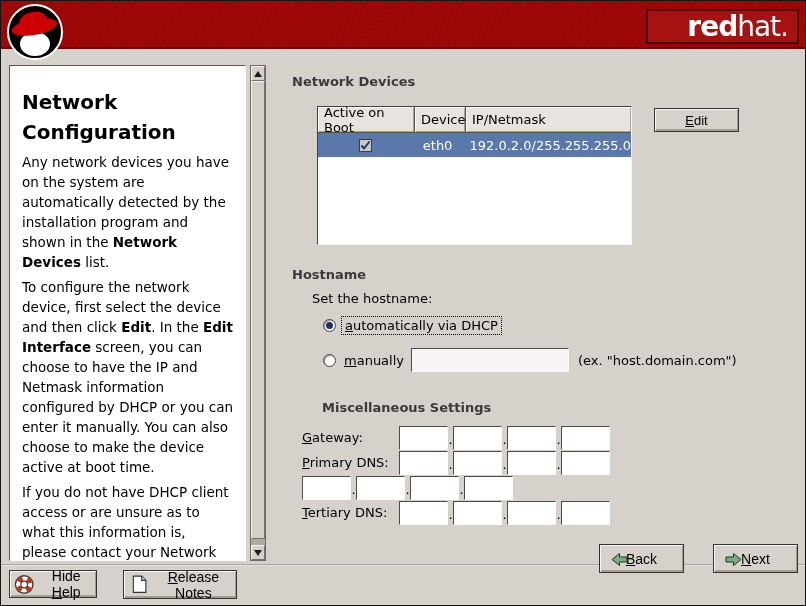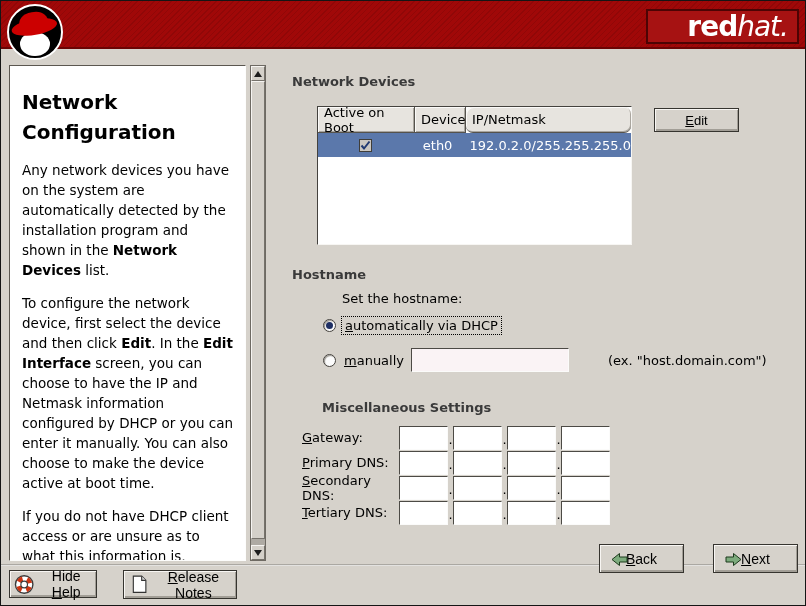--- a/index.html
+++ b/index.html
@@ -17,58 +17,58 @@
     border-bottom:2px solid #6b0404;
   }
   .shadowman { position:absolute; left:5px; top:2px; z-index:5; }
   .wordmark {
     position:absolute; right:6px; top:8px; width:153px; height:35px;
     background:#a61212; border:2px solid #4c0404;
     display:flex; align-items:center; justify-content:flex-end; padding-right:9px;
     color:#fff; font-size:28px; letter-spacing:-1px; line-height:1;
   }
   .wordmark .wm-bold { font-weight:bold; }
-  .wordmark .wm-light { font-weight:normal;font-style:italic; }
+  .wordmark .wm-light { font-weight:normal; }
   
   .help-panel {
     position:absolute; left:8px; top:64px; width:237px; height:496px;
     background:#fff; overflow:hidden; padding:6px 12px;
     border:1px solid; border-color:#5b5750 #fdfdfc #fdfdfc #5b5750;
   }
   .help-panel h1 { font-size:20px; line-height:30px; margin-top:15px; font-weight:bold; }
-  .help-panel p { font-size:13.5px; line-height:20px; margin-top:13px; }
+  .help-panel p { font-size:13.5px; line-height:20px; margin-top:5px; }
   .scrollbar {
     position:absolute; left:249px; top:64px; width:16px; height:496px;
     background:#aeaaa3; border:1px solid #6e6a63;
   }
   .sb-btn { position:absolute; left:0; width:14px; height:15px; background:#d4d0c9;
     border:1px solid; border-color:#f6f4f1 #76726b #76726b #f6f4f1;
     display:flex; align-items:center; justify-content:center; }
   .sb-btn.up { top:0; }
   .sb-btn.down { bottom:0; }
   .tri-up { width:0; height:0; border-left:4px solid transparent; border-right:4px solid transparent; border-bottom:6px solid #1d1d1d; }
   .tri-down { width:0; height:0; border-left:4px solid transparent; border-right:4px solid transparent; border-top:6px solid #1d1d1d; }
   .sb-thumb { position:absolute; left:0; top:15px; width:14px; height:458px; background:#d4d0c9;
     border:1px solid; border-color:#f6f4f1 #76726b #76726b #f6f4f1; }
   
   .section-label { position:absolute; font-size:13px; font-weight:bold; color:#3a3a3a; }
-  .plain-label { position:absolute; font-size:13px; color:#000;margin-left:30px; }
+  .plain-label { position:absolute; font-size:13px; color:#000; }
   
   .devices-table {
     position:absolute; left:316px; top:105px; width:315px; height:139px; background:#fff;
     border:1px solid; border-color:#44423e #f7f6f3 #f7f6f3 #44423e;
   }
   .thead { display:flex; height:26px; }
   .th {
     background:#e7e4df; font-size:13px; display:flex; align-items:center; padding-left:6px;
     border-right:1px solid #55524c; border-bottom:1px solid #55524c;
     box-shadow:inset 1px 1px 0 #fbfaf8, inset -1px -1px 0 #aaa69f;
   }
   .th:last-child { border-right:none; }
-  .col1 { width:97px; } .col2 { width:51px; } .col3 { flex:1;border-radius:7px; }
+  .col1 { width:97px; } .col2 { width:51px; } .col3 { flex:1; }
   .trow { display:flex; height:24px; background:#5b78ab; color:#fff; font-size:13px; align-items:center; }
   .trow .cell { display:flex; align-items:center; }
   .trow .c1 { width:97px; justify-content:center; }
   .trow .c2 { width:51px; justify-content:center;text-align:right; }
   .trow .c3 { flex:1; padding-left:7px; }
   .checkbox {
     width:13px; height:13px; background:#cbc7c1; border:1px solid #3f3d39;
     display:flex; align-items:center; justify-content:center;
   }
   
@@ -211,21 +211,20 @@
     <input class="entry octet" value="" style="">
       <span class="octet-dot">.</span>
     <input class="entry octet" value="" style="">
       <span class="octet-dot">.</span>
     <input class="entry octet" value="" style="">
       <span class="octet-dot">.</span>
     <input class="entry octet" value="" style="">
   </div>
 
   <div class="misc-row" style="top:474px;">
-    <div class="misc-label"><u>S</u>econdary DNS:</div>
     <input class="entry octet" value="" style="">
       <span class="octet-dot">.</span>
     <input class="entry octet" value="" style="">
       <span class="octet-dot">.</span>
     <input class="entry octet" value="" style="">
       <span class="octet-dot">.</span>
     <input class="entry octet" value="" style="">
   </div>
 
   <div class="misc-row" style="top:499px;">

